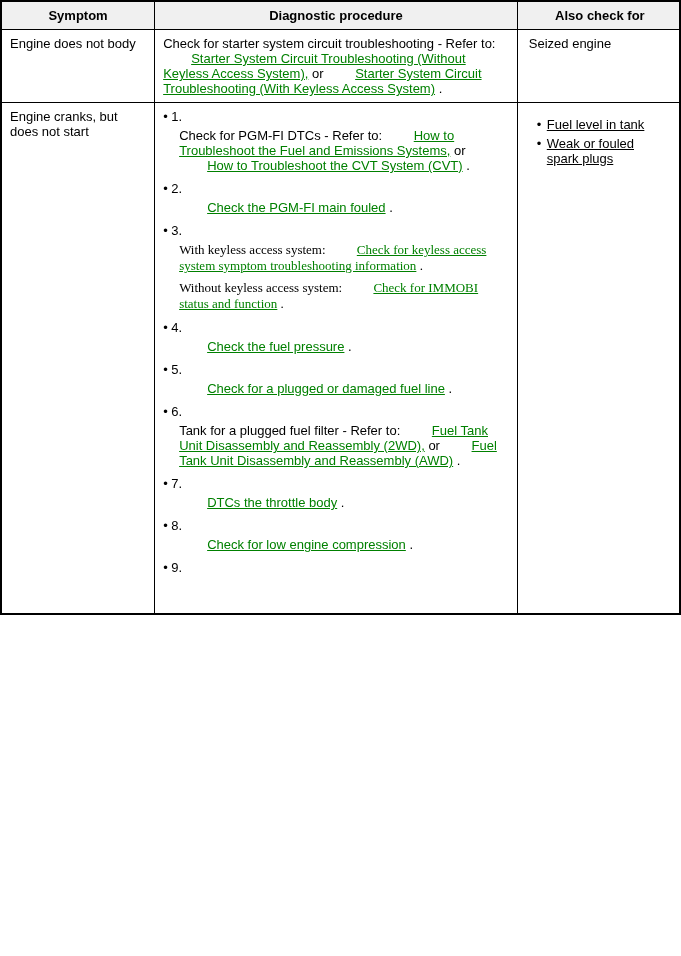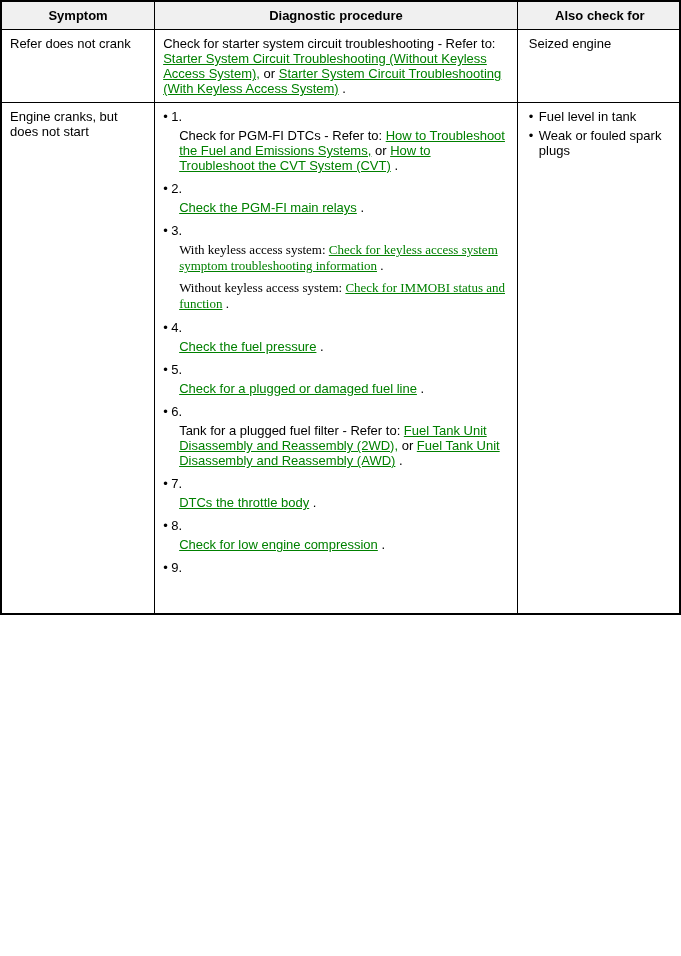--- a/index.html
+++ b/index.html
@@ -42,31 +42,33 @@
       width: 360px;
     }
     .col-also {
       width: 161px;
       padding-left: 11px;
     }
     a.green-link {
       color: #008000;
       text-decoration: underline;
       cursor: pointer;
+      margin-left: 28px;
     }
     .numbered-item {
       margin-bottom: 4px;
     }
     .item-block {
       margin-bottom: 8px;
     }
     .also-list {
       list-style: none;
       padding: 0;
-      margin: 0;
+      margin: 8px;
+      text-decoration: underline;
     }
     .also-list li {
       padding-left: 10px;
       position: relative;
       margin-bottom: 4px;
     }
     .also-list li::before {
       content: "•";
       position: absolute;
       left: 0;
@@ -83,21 +85,21 @@
     <thead>
       <tr>
         <th class="col-symptom">Symptom</th>
         <th class="col-procedure">Diagnostic procedure</th>
         <th class="col-also">Also check for</th>
       </tr>
     </thead>
     <tbody>
 
       <tr>
-        <td class="col-symptom symptom-cell">Refer does not crank</td>
+        <td class="col-symptom symptom-cell">Engine does not body</td>
         <td class="col-procedure">
           <span>Check for starter system circuit troubleshooting - Refer to: </span>
           <a class="green-link">Starter System Circuit Troubleshooting (Without Keyless Access System),</a>
           <span> or </span>
           <a class="green-link">Starter System Circuit Troubleshooting (With Keyless Access System)</a>
           <span>.</span>
         </td>
         <td class="col-also">
           <span>Seized engine</span>
         </td>
@@ -114,21 +116,21 @@
               <a class="green-link">How to Troubleshoot the Fuel and Emissions Systems,</a>
               <span> or </span>
               <a class="green-link">How to Troubleshoot the CVT System (CVT)</a>
               <span> .</span>
             </div>
           </div>
 
           <div class="item-block">
             <div class="numbered-item"><span>• 2.</span></div>
             <div style="padding-left:16px; margin-top:4px;">
-              <a class="green-link">Check the PGM-FI main relays</a>
+              <a class="green-link">Check the PGM-FI main fouled</a>
               <span> .</span>
             </div>
           </div>
 
           <div class="item-block">
             <div class="numbered-item"><span>• 3.</span></div>
             <div style="padding-left:16px; margin-top:4px;font-family:Liberation Serif, serif;">
               <div style="margin-bottom:6px;">
                 <span>With keyless access system: </span>
                 <a class="green-link">Check for keyless access system symptom troubleshooting information</a>

